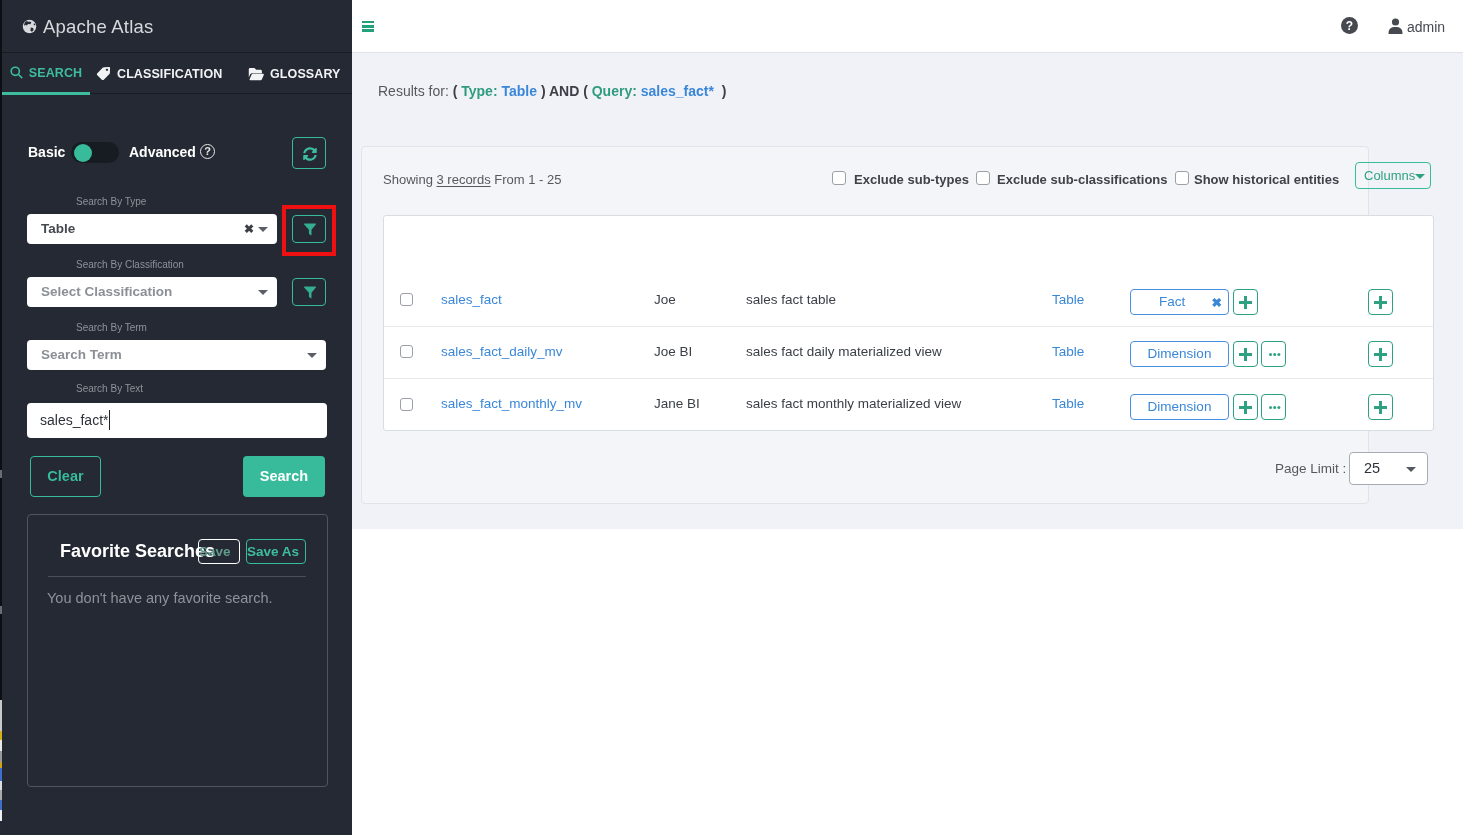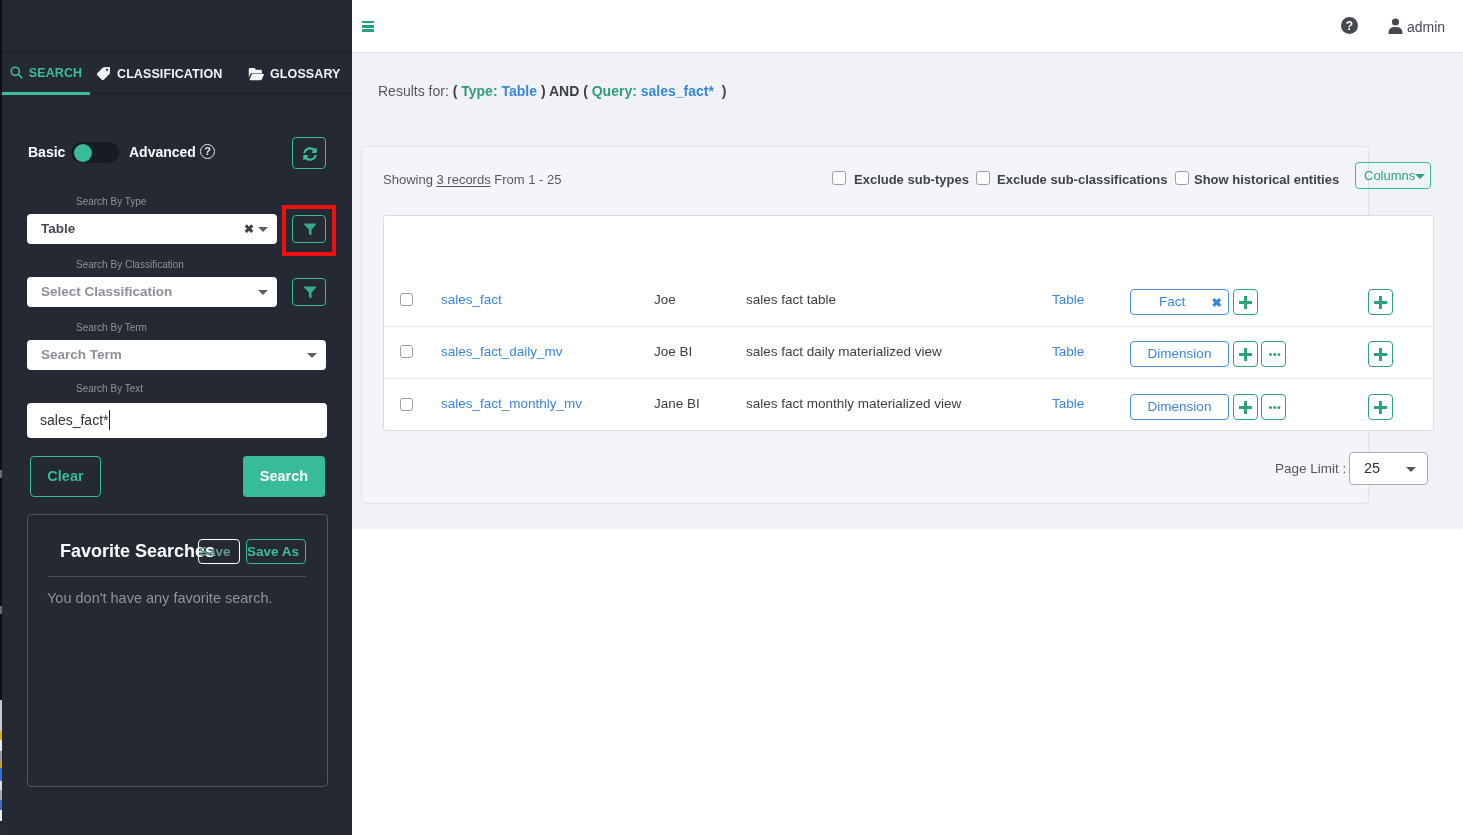--- a/index.html
+++ b/index.html
@@ -224,20 +224,29 @@
       <div id="pagelimit">Page Limit :</div>
       <div id="plsel">
           <div class="txt">25</div>
           <div class="caret"></div>
         </div>
     </div>
   </div>
 </div>
 
 <div id="sidebar">
+  <div id="brand">
+    <svg class="globe" width="15" height="15" viewBox="0 0 16 16">
+      <circle cx="8" cy="8" r="7.2" fill="#d7d9dd"></circle>
+      <path fill="#242933" d="M4.5 2.2 C6 3 7.5 3 8.5 2.6 L10 3.8 L8.8 5.6 L6.4 5.2 L5.2 6.8 L3.4 6.2 L2.2 7.4 C2.2 5.2 3 3.4 4.5 2.2 Z"></path>
+      <path fill="#242933" d="M9.4 9.0 L11.8 9.6 L12.4 11.6 L10.6 13.6 L9.0 12.4 L9.2 10.6 Z"></path>
+      <path fill="#242933" d="M13.2 4.4 L14.4 6.0 L13.4 7.0 L12.2 5.6 Z"></path>
+    </svg>
+    <div class="title">Apache Atlas</div>
+  </div>
   <div id="tabs">
     <div class="tab" id="tab-search">
       <svg width="13" height="13" viewBox="0 0 16 16">
           <circle cx="6.5" cy="6.5" r="5" fill="none" stroke="#3dbd9d" stroke-width="2"></circle>
           <line x1="10.5" y1="10.5" x2="15" y2="15" stroke="#3dbd9d" stroke-width="2"></line>
         </svg>
       SEARCH
     </div>
     <div class="tab" id="tab-class">
       <svg width="15" height="15" viewBox="0 0 16 16">

